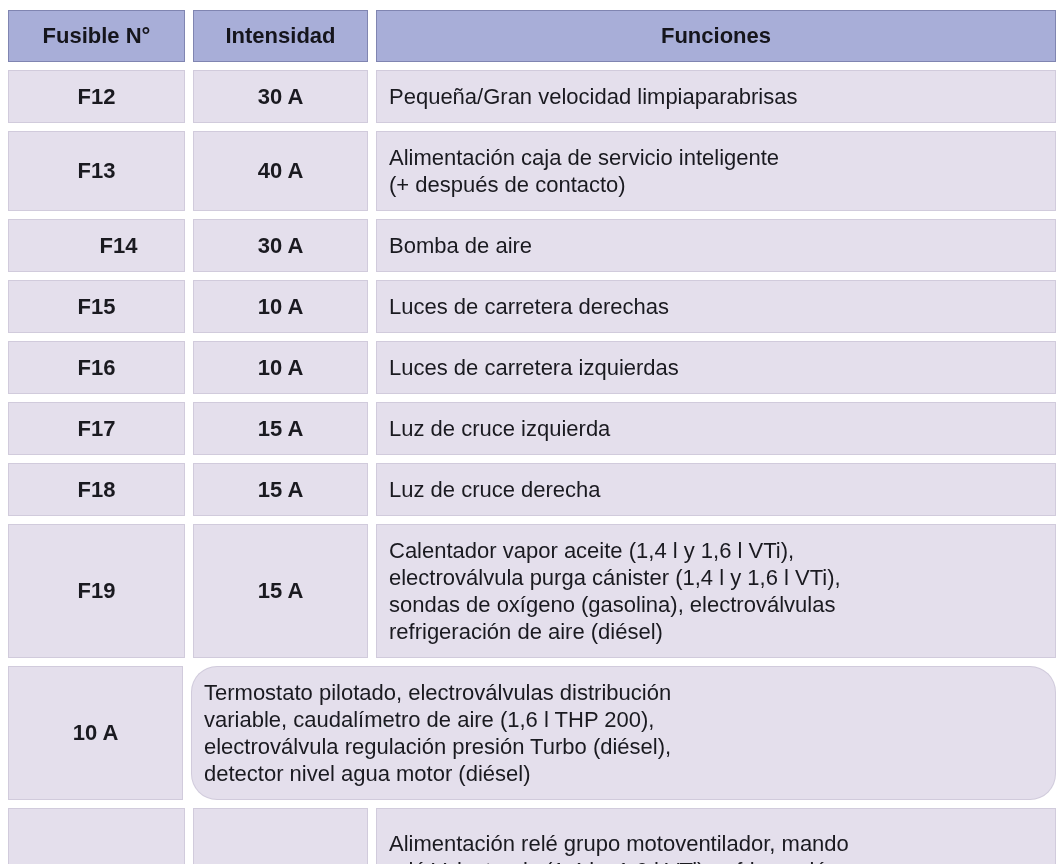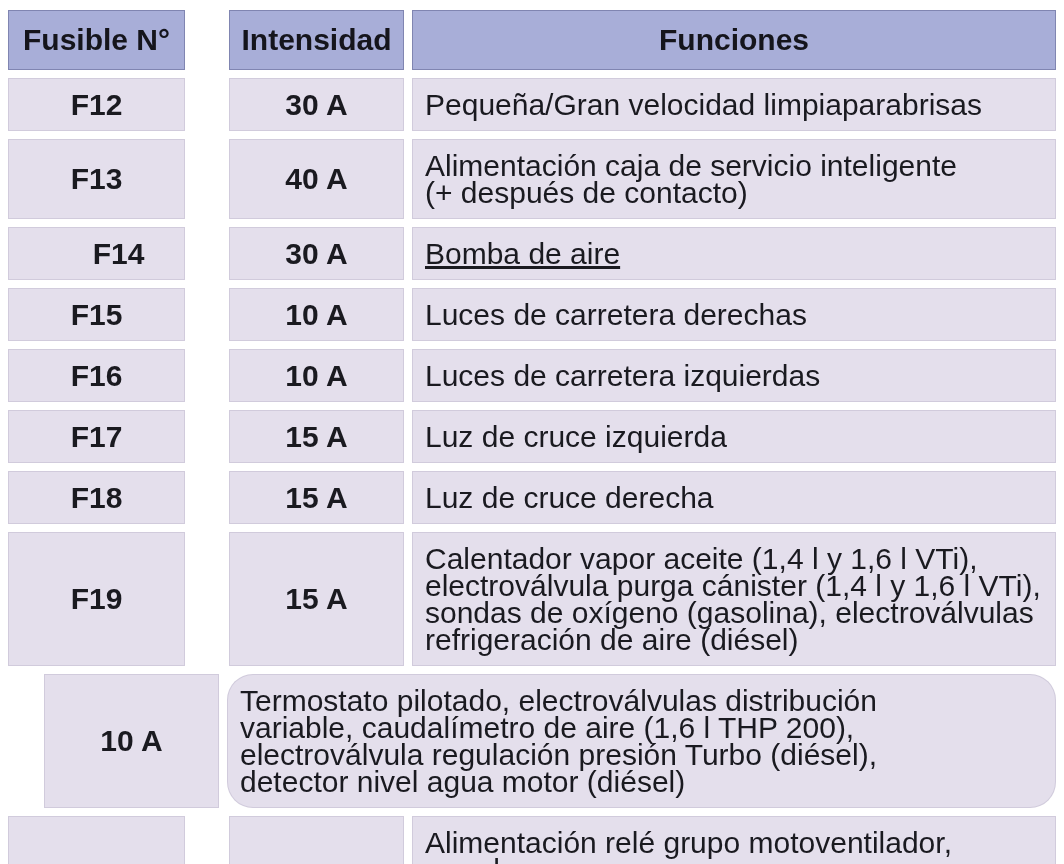--- a/index.html
+++ b/index.html
@@ -13,25 +13,25 @@
     background: var(--page-bg, #ffffff); overflow: hidden;
   }
   .table {
     position: absolute; left: 8px; top: 10px; width: 1048px;
     display: flex; flex-direction: column; gap: 8px;
   }
   .row { display: flex; gap: 8px; }
   .cell {
     background: var(--row-bg, #e4dfec);
     color: var(--text-color, #1a1a20);
-    font-size: 30px;
+    font-size: 22px;
     border: 1px solid rgba(120, 115, 150, 0.18);
   }
   .c1 { width: 177px; flex: none; display: flex; align-items: center; justify-content: center; font-weight: bold; }
-  .c2 { width: 175px; flex: none; display: flex; align-items: center; justify-content: center; font-weight: bold; margin-left: 36px; }
+  .c2 { width: 175px; flex: none; display: flex; align-items: center; justify-content: center; font-weight: bold; }
   .c3 {
     flex: 1; display: flex; align-items: center;
     padding: 12px 12px; font-weight: normal;
     white-space: pre-line; line-height: 27px;
   }
   .header .cell {
     background: var(--header-bg, #a8aed8);
     font-weight: bold; min-height: 50px;
     border: 1px solid rgba(80, 85, 130, 0.45);
     color: var(--header-text, #15151c);
@@ -56,21 +56,21 @@
       </div>
       <div class="row">
         <div class="cell c1" style="min-height: 56px;">F13</div>
         <div class="cell c2" style="min-height: 56px;">40 A</div>
         <div class="cell c3" style="min-height: 56px;">Alimentación caja de servicio inteligente
 (+ después de contacto)</div>
       </div>
       <div class="row">
         <div class="cell c1" style="min-height: 45px; padding-left: 44px;">F14</div>
         <div class="cell c2" style="min-height: 45px;">30 A</div>
-        <div class="cell c3" style="min-height: 45px; text-decoration: underline;">Bomba de aire</div>
+        <div class="cell c3" style="min-height: 45px;">Bomba de aire</div>
       </div>
       <div class="row">
         <div class="cell c1" style="min-height: 45px;">F15</div>
         <div class="cell c2" style="min-height: 45px;">10 A</div>
         <div class="cell c3" style="min-height: 45px;">Luces de carretera derechas</div>
       </div>
       <div class="row">
         <div class="cell c1" style="min-height: 45px;">F16</div>
         <div class="cell c2" style="min-height: 45px;">10 A</div>
         <div class="cell c3" style="min-height: 45px;">Luces de carretera izquierdas</div>

